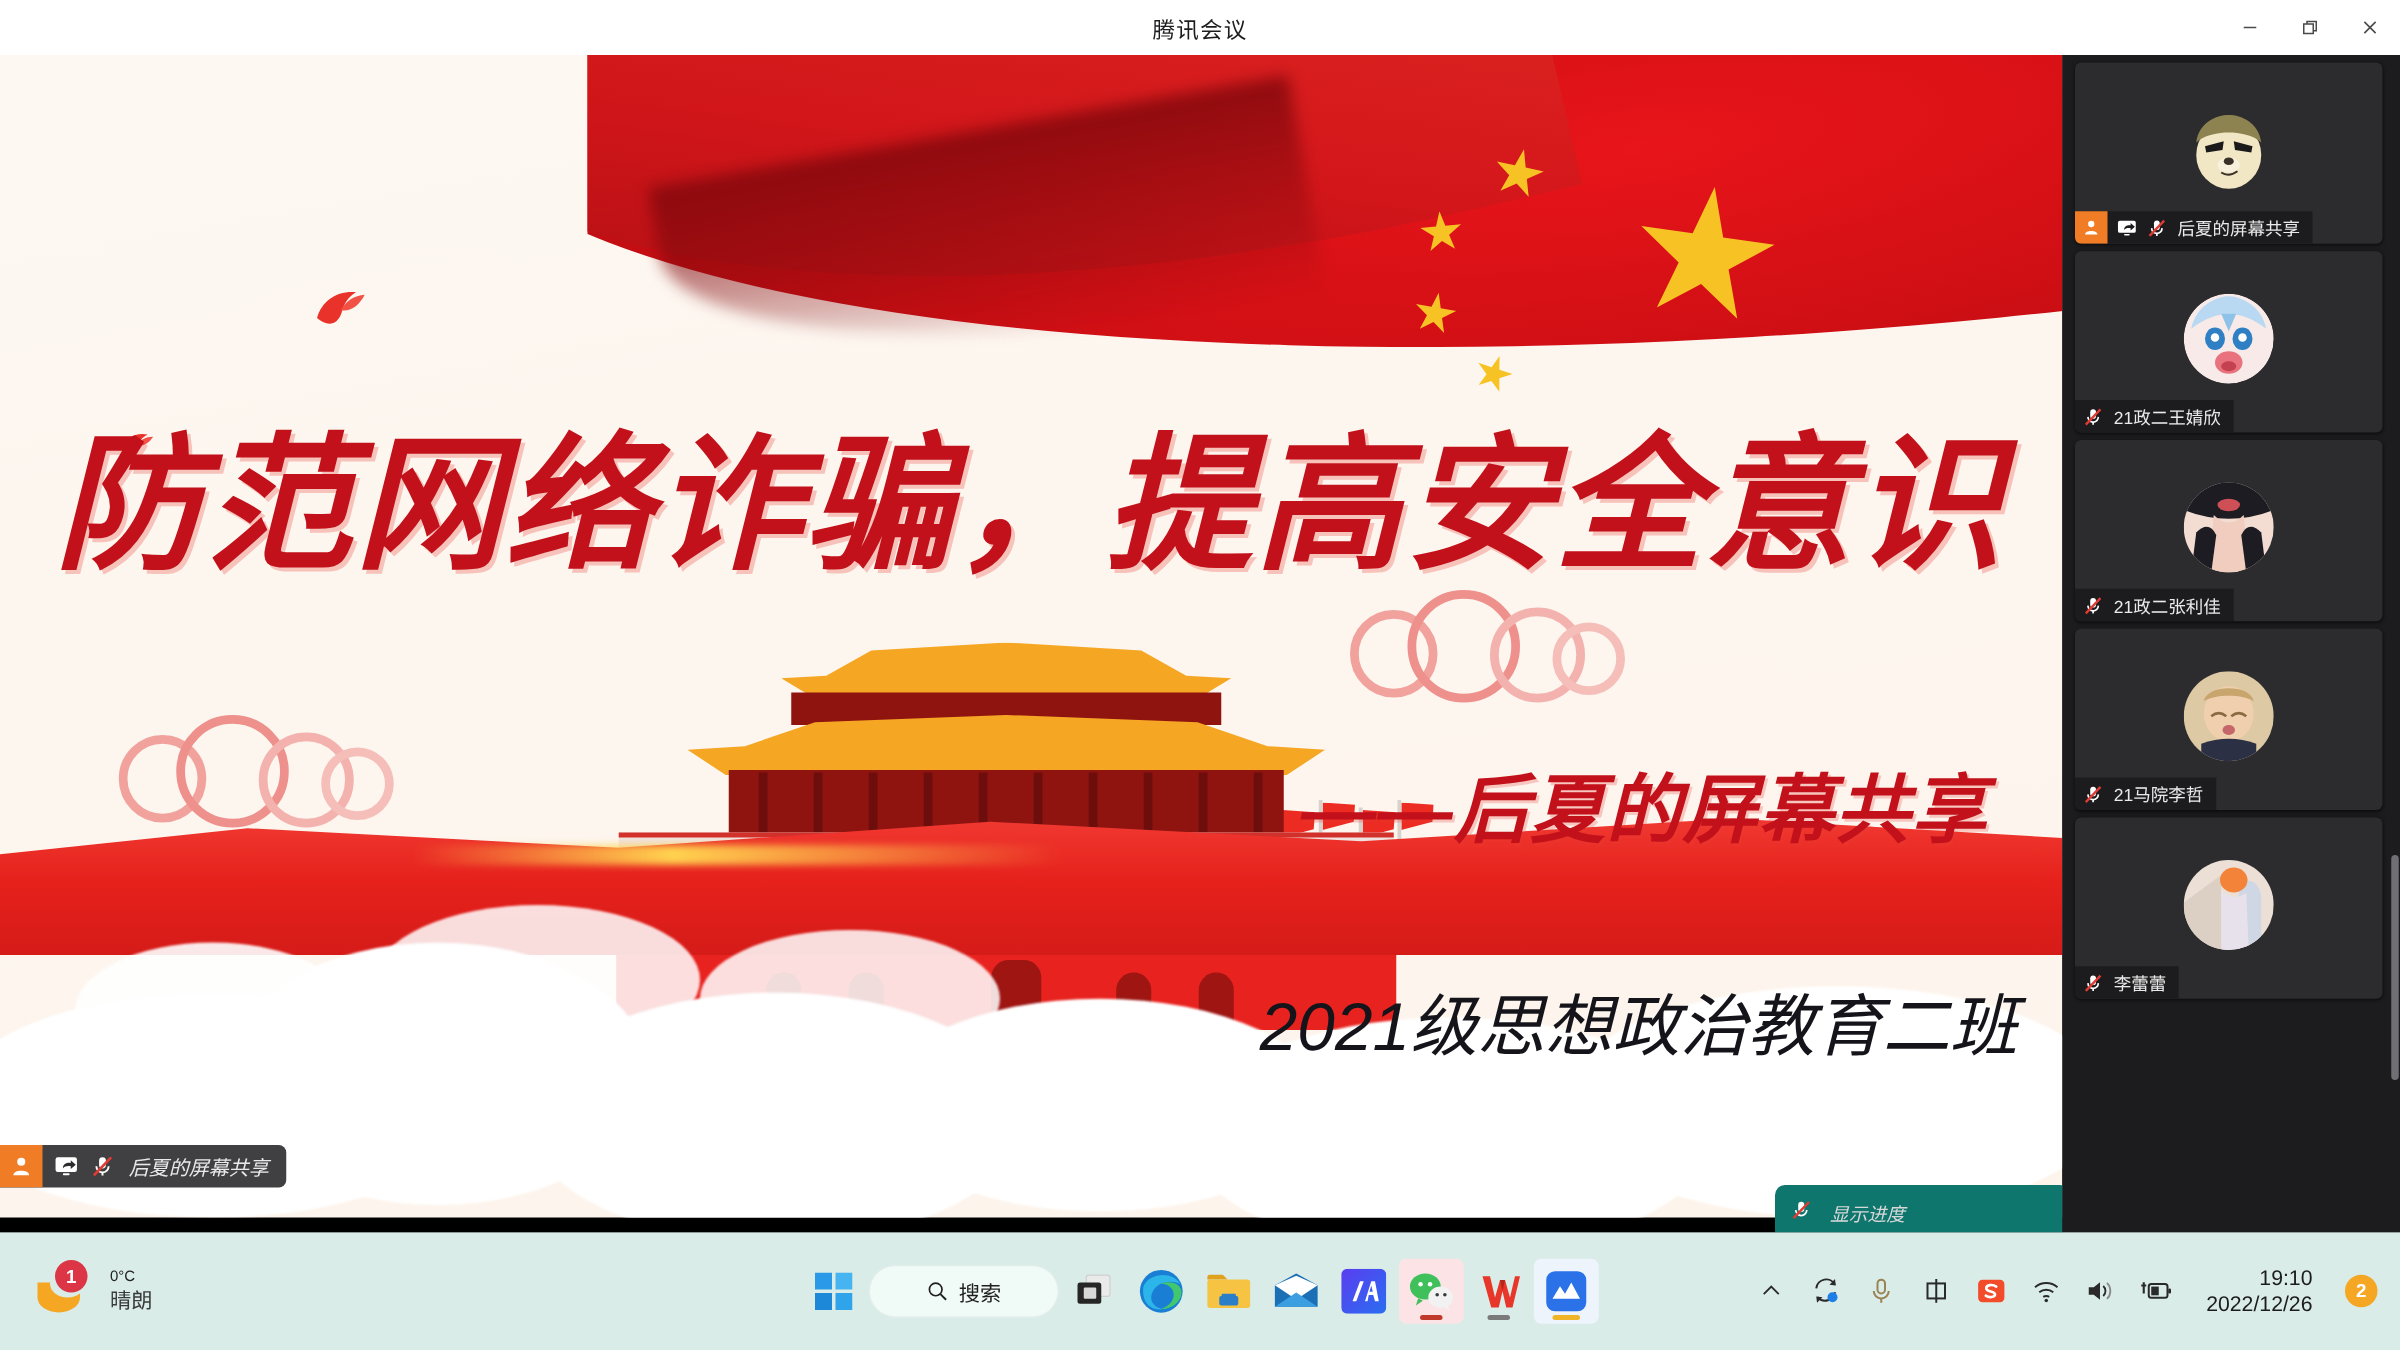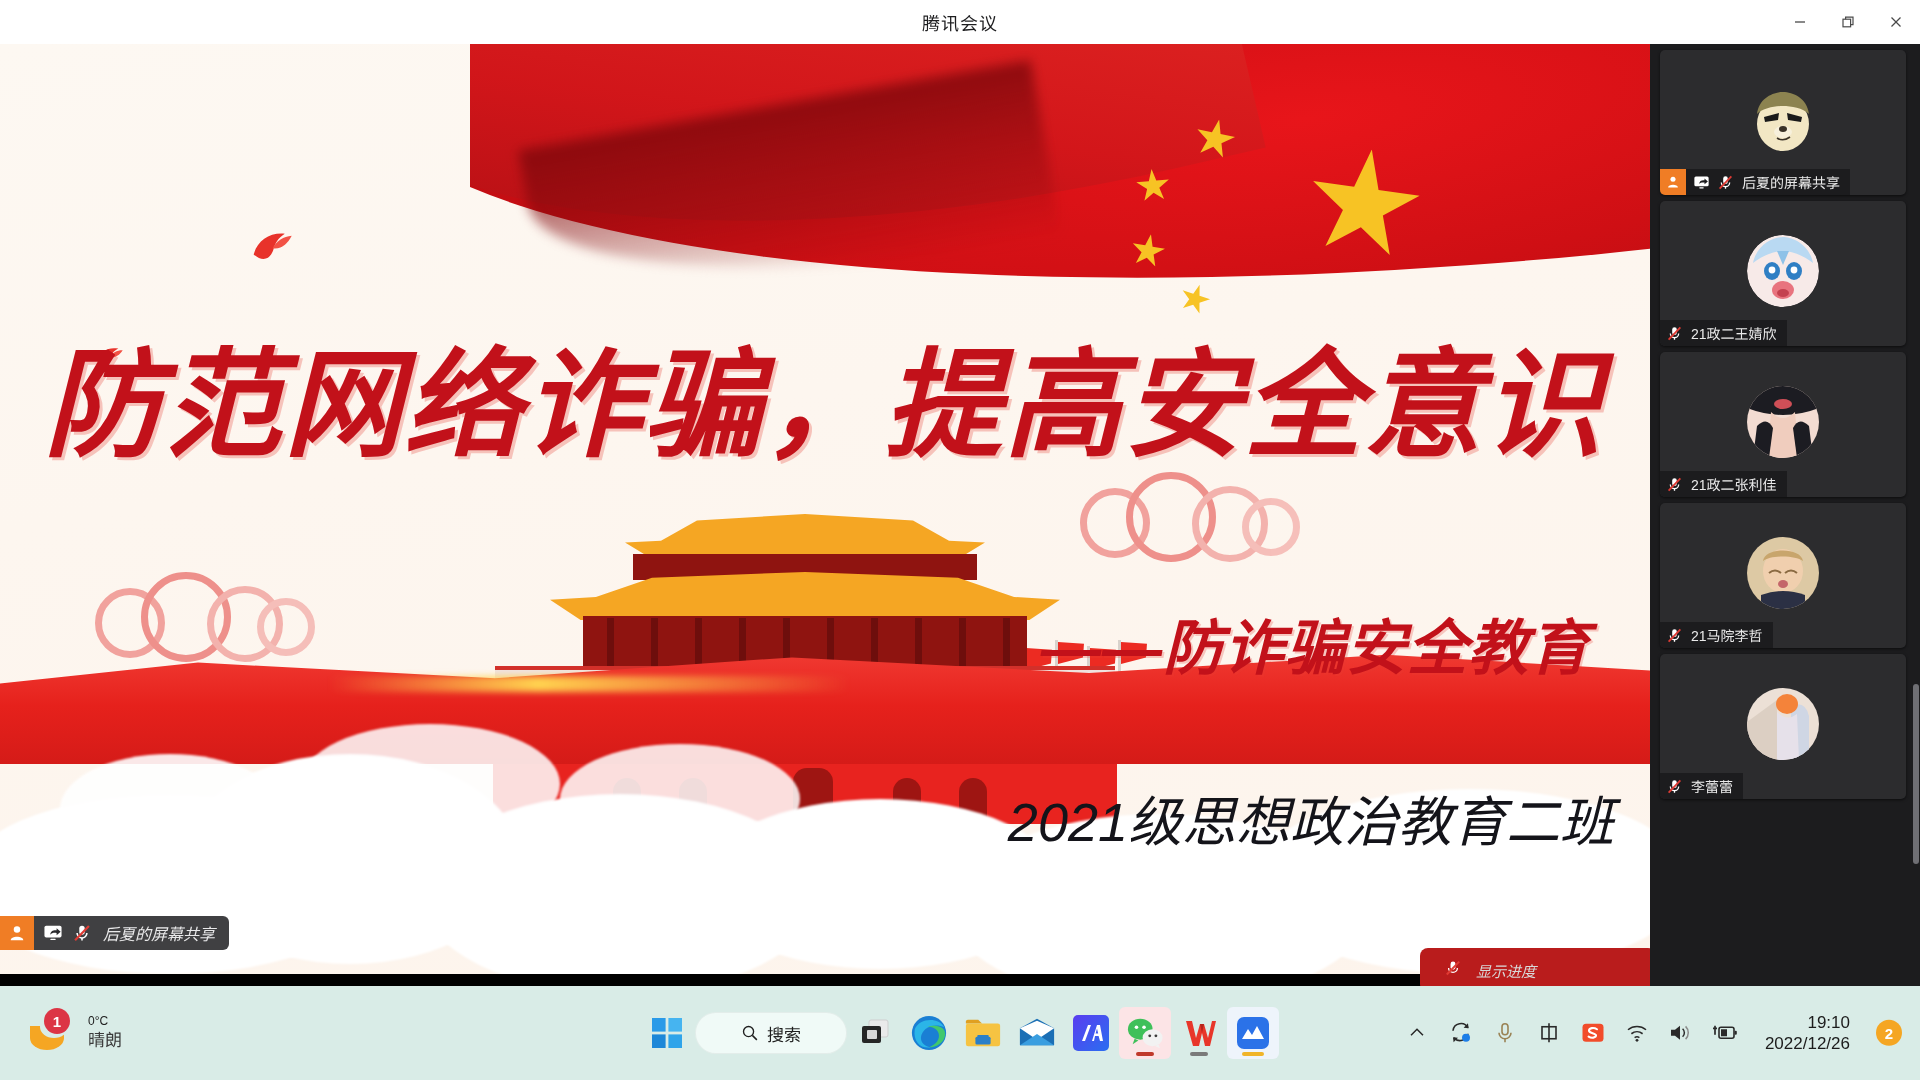--- a/index.html
+++ b/index.html
@@ -273,24 +273,24 @@
   .badge-ico { display:flex; align-items:center; justify-content:center; margin-left: 9px; }
   .share-badge .name {
     color: #e9e9ea; font-size: 16px; margin-left: 11px; white-space: nowrap;
   }
 
   
   .float-bar {
     position: absolute;
     left: 1420px; bottom: -6px;
     width: 236px; height: 44px;
-    background: #b91c1c;
+    background: #0f766e;
     border-radius: 8px;
     display: flex; align-items: center; gap: 14px;
-    padding: 0 24px;
+    padding: 0 12px;
     box-sizing: border-box;
     overflow: hidden;
   }
   .float-bar .fb-label { color: #d8d8d8; font-size: 15px; }
 
   
   .rail {
     position: absolute;
     left: 1650px; top: 0;
     width: 270px; height: 942px;
@@ -539,21 +539,21 @@
           <div class="cloud-blob" style="left:420px;  bottom:-20px;width:400px; height:200px;"></div>
           <div class="cloud-blob" style="left:700px;  bottom:5px;  width:360px; height:170px;"></div>
           <div class="cloud-blob" style="left:950px;  bottom:-30px;width:420px; height:190px;"></div>
           <div class="cloud-blob" style="left:1250px; bottom:0px;  width:440px; height:185px;"></div>
           <div class="cloud-blob" style="left:60px;   bottom:110px;width:220px; height:110px; opacity:.9"></div>
           <div class="cloud-blob" style="left:300px;  bottom:130px;width:260px; height:120px; opacity:.85"></div>
           <div class="cloud-blob" style="left:560px;  bottom:120px;width:240px; height:110px; opacity:.85"></div>
         </div>
 
         <div class="slide-title">防范网络诈骗，提高安全意识</div>
-        <div class="slide-subtitle">——防诈骗安全教育</div>
+        <div class="slide-subtitle">——后夏的屏幕共享</div>
 
         <div class="slide-foot">
           <div>2021级思想政治教育二班</div>
         </div>
       </div>
 
       <div class="share-badge">
         <div class="host-chip">
           <svg width="18" height="18" viewBox="0 0 20 20">
             <circle cx="10" cy="6" r="3.6" fill="#fff"></circle>

